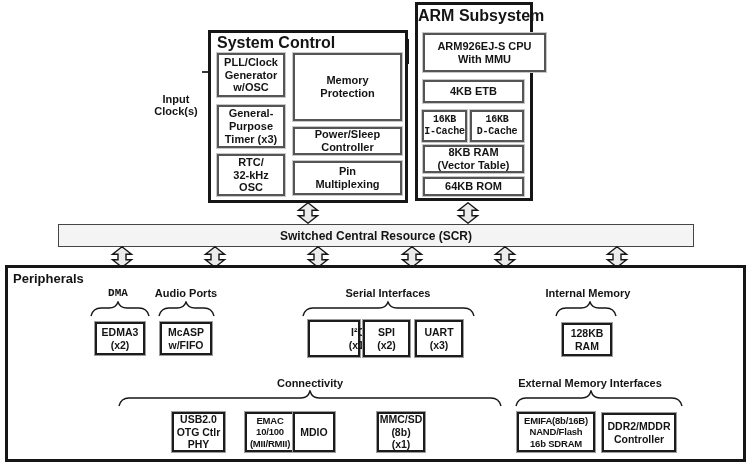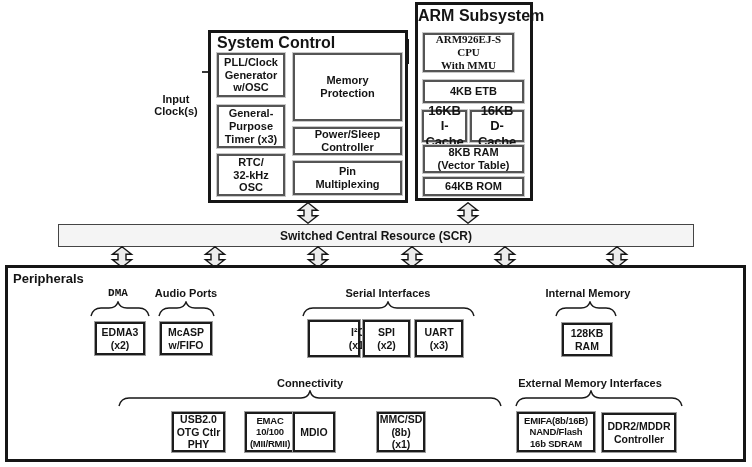--- a/index.html
+++ b/index.html
@@ -10,21 +10,21 @@
   
   .obox{border:3px solid #161616;background:#ffffff;}
   
   .ibox{border:2px solid #555555;box-shadow:0 0 0 1px #c8c8c8;background:#ffffff;
         display:flex;align-items:center;justify-content:center;text-align:center;
         white-space:pre-line;font-size:11px;line-height:1.18;}
   
   .pbox{border:2px solid #1c1c1c;box-shadow:0 0 0 1px #9d9d9d;background:#ffffff;
         display:flex;align-items:center;justify-content:center;text-align:center;
         white-space:pre-line;font-size:10.5px;line-height:1.2;}
-  .small{font-size:13px;letter-spacing:-0.2px;}
+  .small{font-size:10px;letter-spacing:-0.2px;font-family:Liberation Mono, monospace;}
   .tight{font-size:9.5px;letter-spacing:-0.2px;}
   .title{font-size:16px;white-space:nowrap;}
   .ctr{display:flex;align-items:center;justify-content:center;text-align:center;margin-top:36px;}
   .glabel{font-size:11px;text-align:center;white-space:nowrap;}
   .scrbar{background:#f4f4f4;border:1.5px solid #454545;
           display:flex;align-items:center;justify-content:center;font-size:12px;}
   .preline{white-space:pre-line;text-align:center;font-size:11px;line-height:1.1;}
   svg{display:block;}
 </style>
 </head>
@@ -65,21 +65,21 @@
     <div class="abs ibox" style="left:82px;top:20px;width:109px;height:68px;">Memory
 Protection</div>
     <div class="abs ibox" style="left:82px;top:94px;width:109px;height:28px;">Power/Sleep
 Controller</div>
     <div class="abs ibox" style="left:82px;top:128px;width:109px;height:34px;">Pin
 Multiplexing</div>
   </div>
 
   <div class="abs obox" style="left:415px;top:2px;width:118px;height:199px;">
     <div class="abs title" style="left:0;top:2px;width:112px;text-align:center;">ARM Subsystem</div>
-    <div class="abs ibox" style="left:5px;top:28px;width:91px;height:39px;font-family:Liberation Serif, serif;">ARM926EJ-S CPU
+    <div class="abs ibox" style="left:5px;top:28px;width:123px;height:39px;">ARM926EJ-S CPU
 With MMU</div>
     <div class="abs ibox" style="left:5px;top:75px;width:101px;height:23px;">4KB ETB</div>
     <div class="abs ibox small" style="left:4px;top:105px;width:45px;height:32px;">16KB
 I-Cache</div>
     <div class="abs ibox small" style="left:52px;top:105px;width:54px;height:32px;">16KB
 D-Cache</div>
     <div class="abs ibox" style="left:5px;top:140px;width:101px;height:28px;">8KB RAM
 (Vector Table)</div>
     <div class="abs ibox" style="left:5px;top:172px;width:101px;height:19px;">64KB ROM</div>
   </div>

